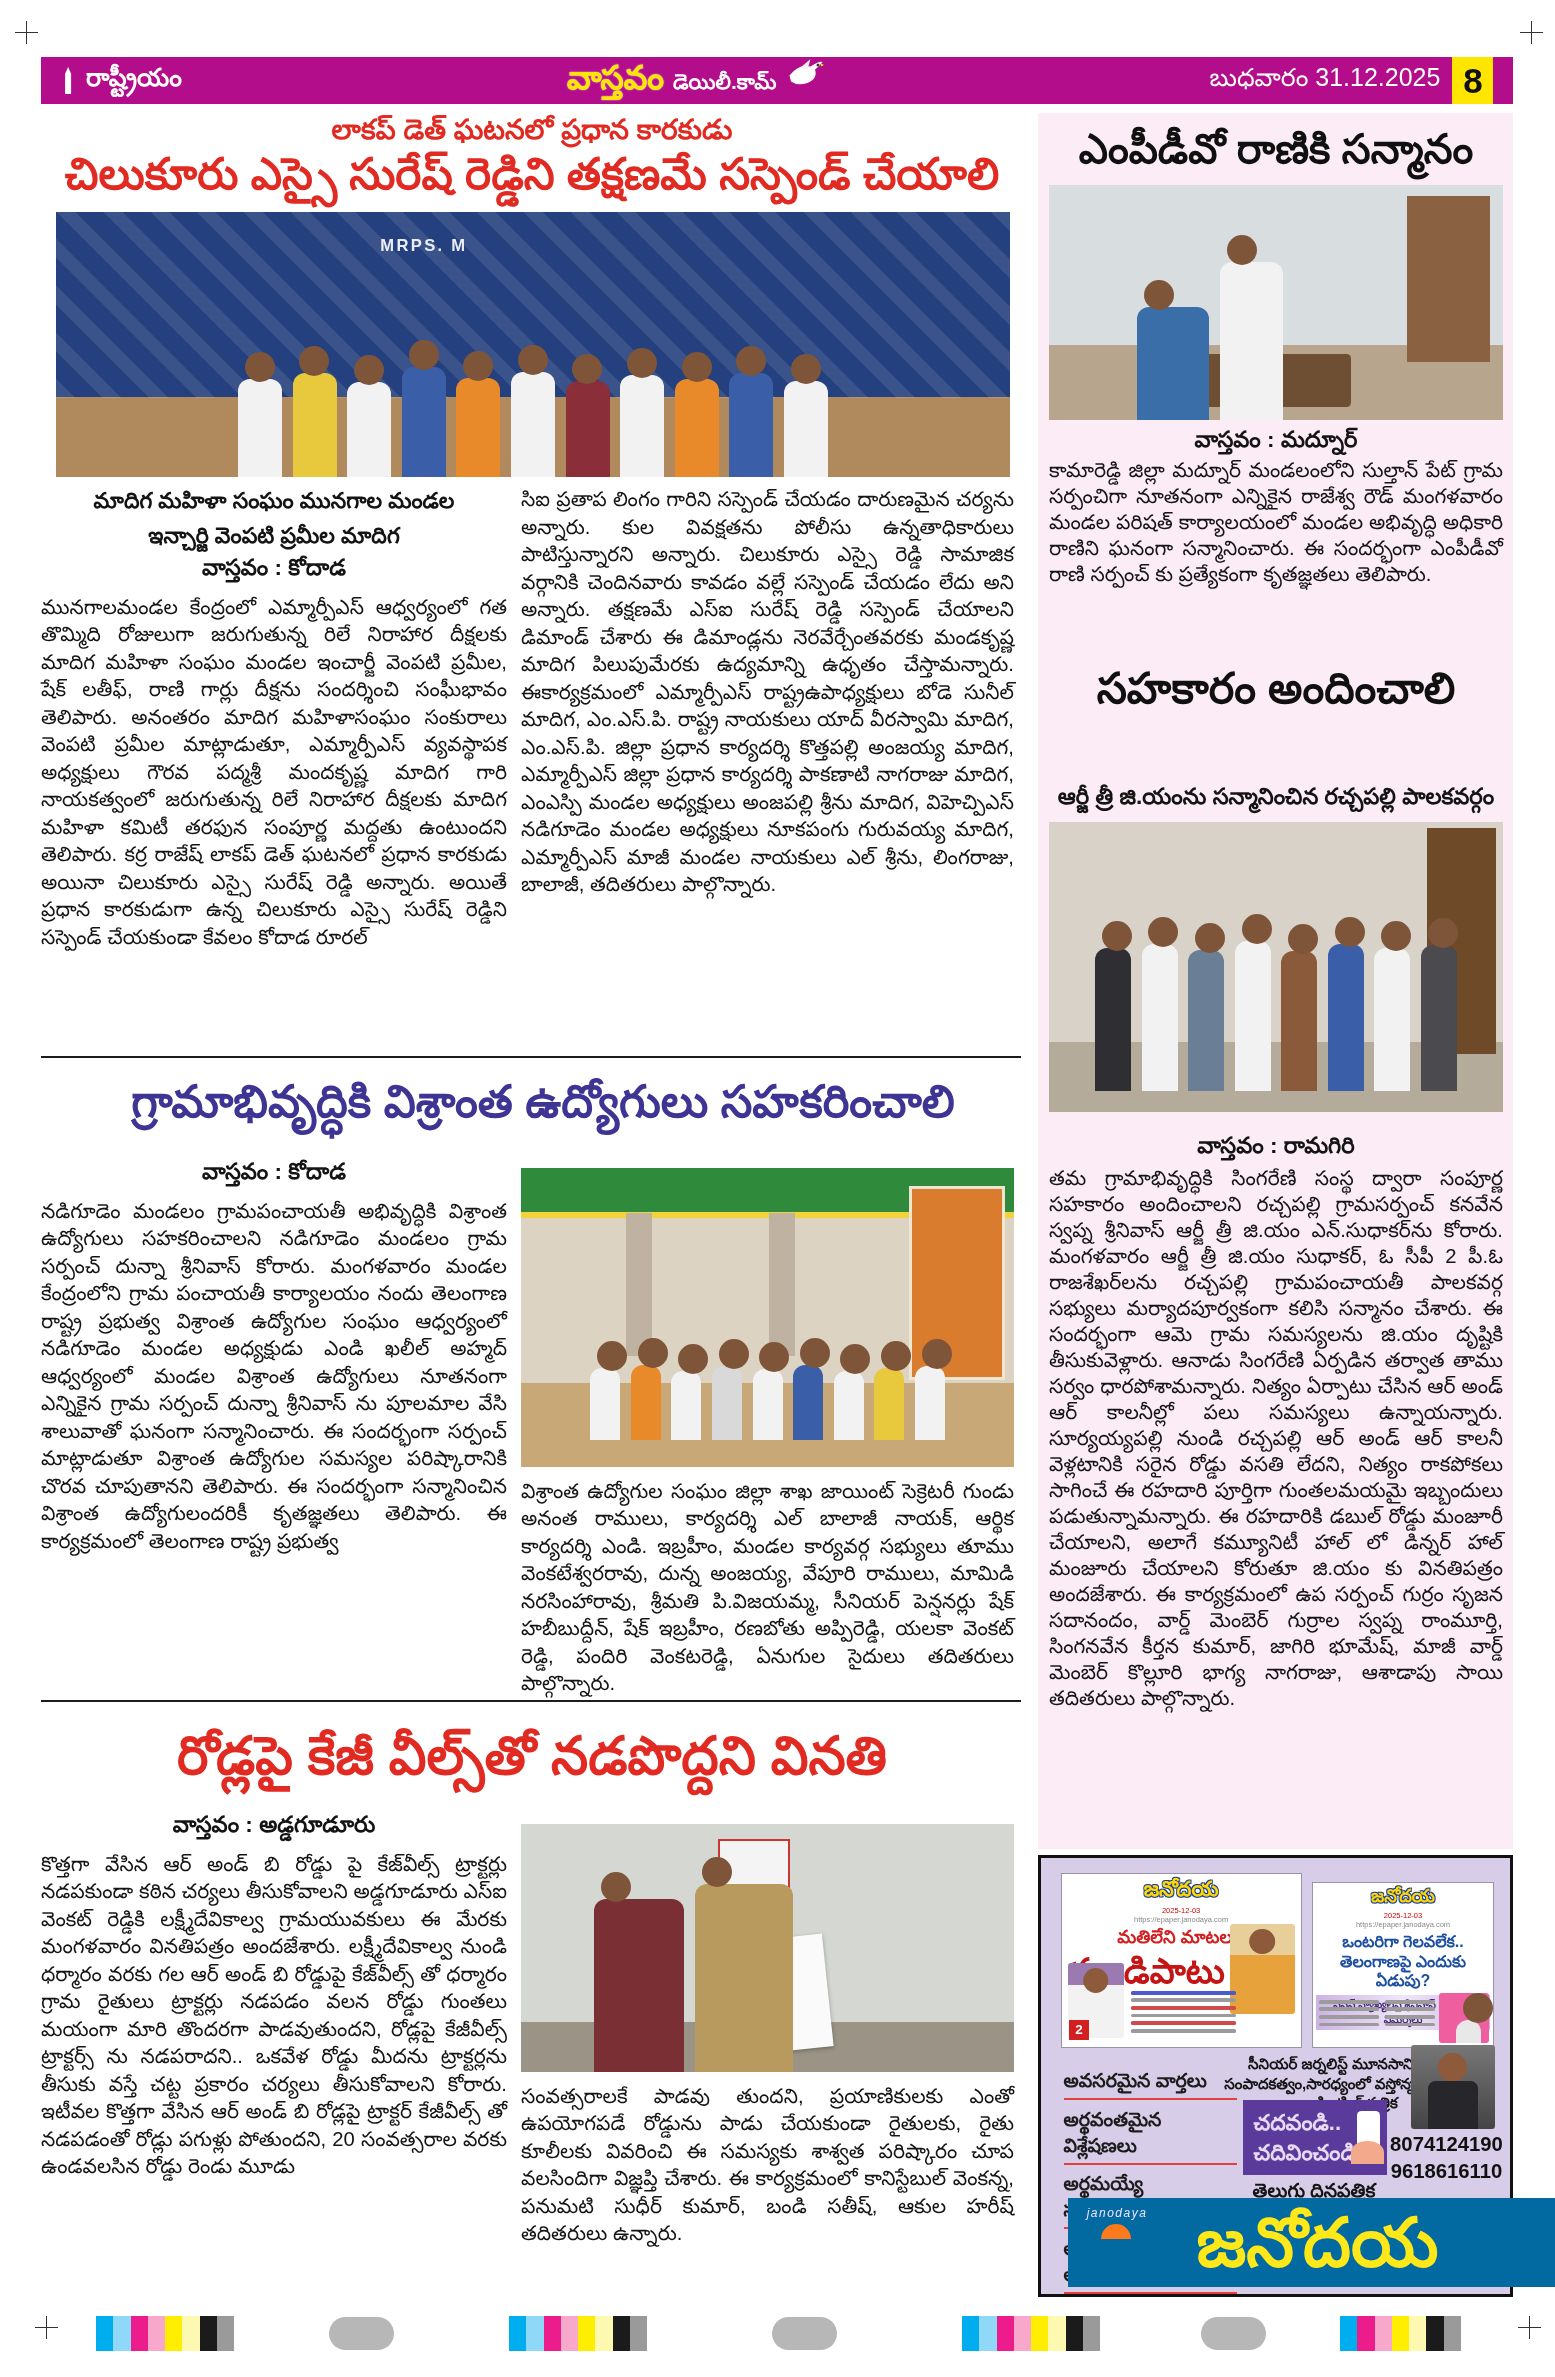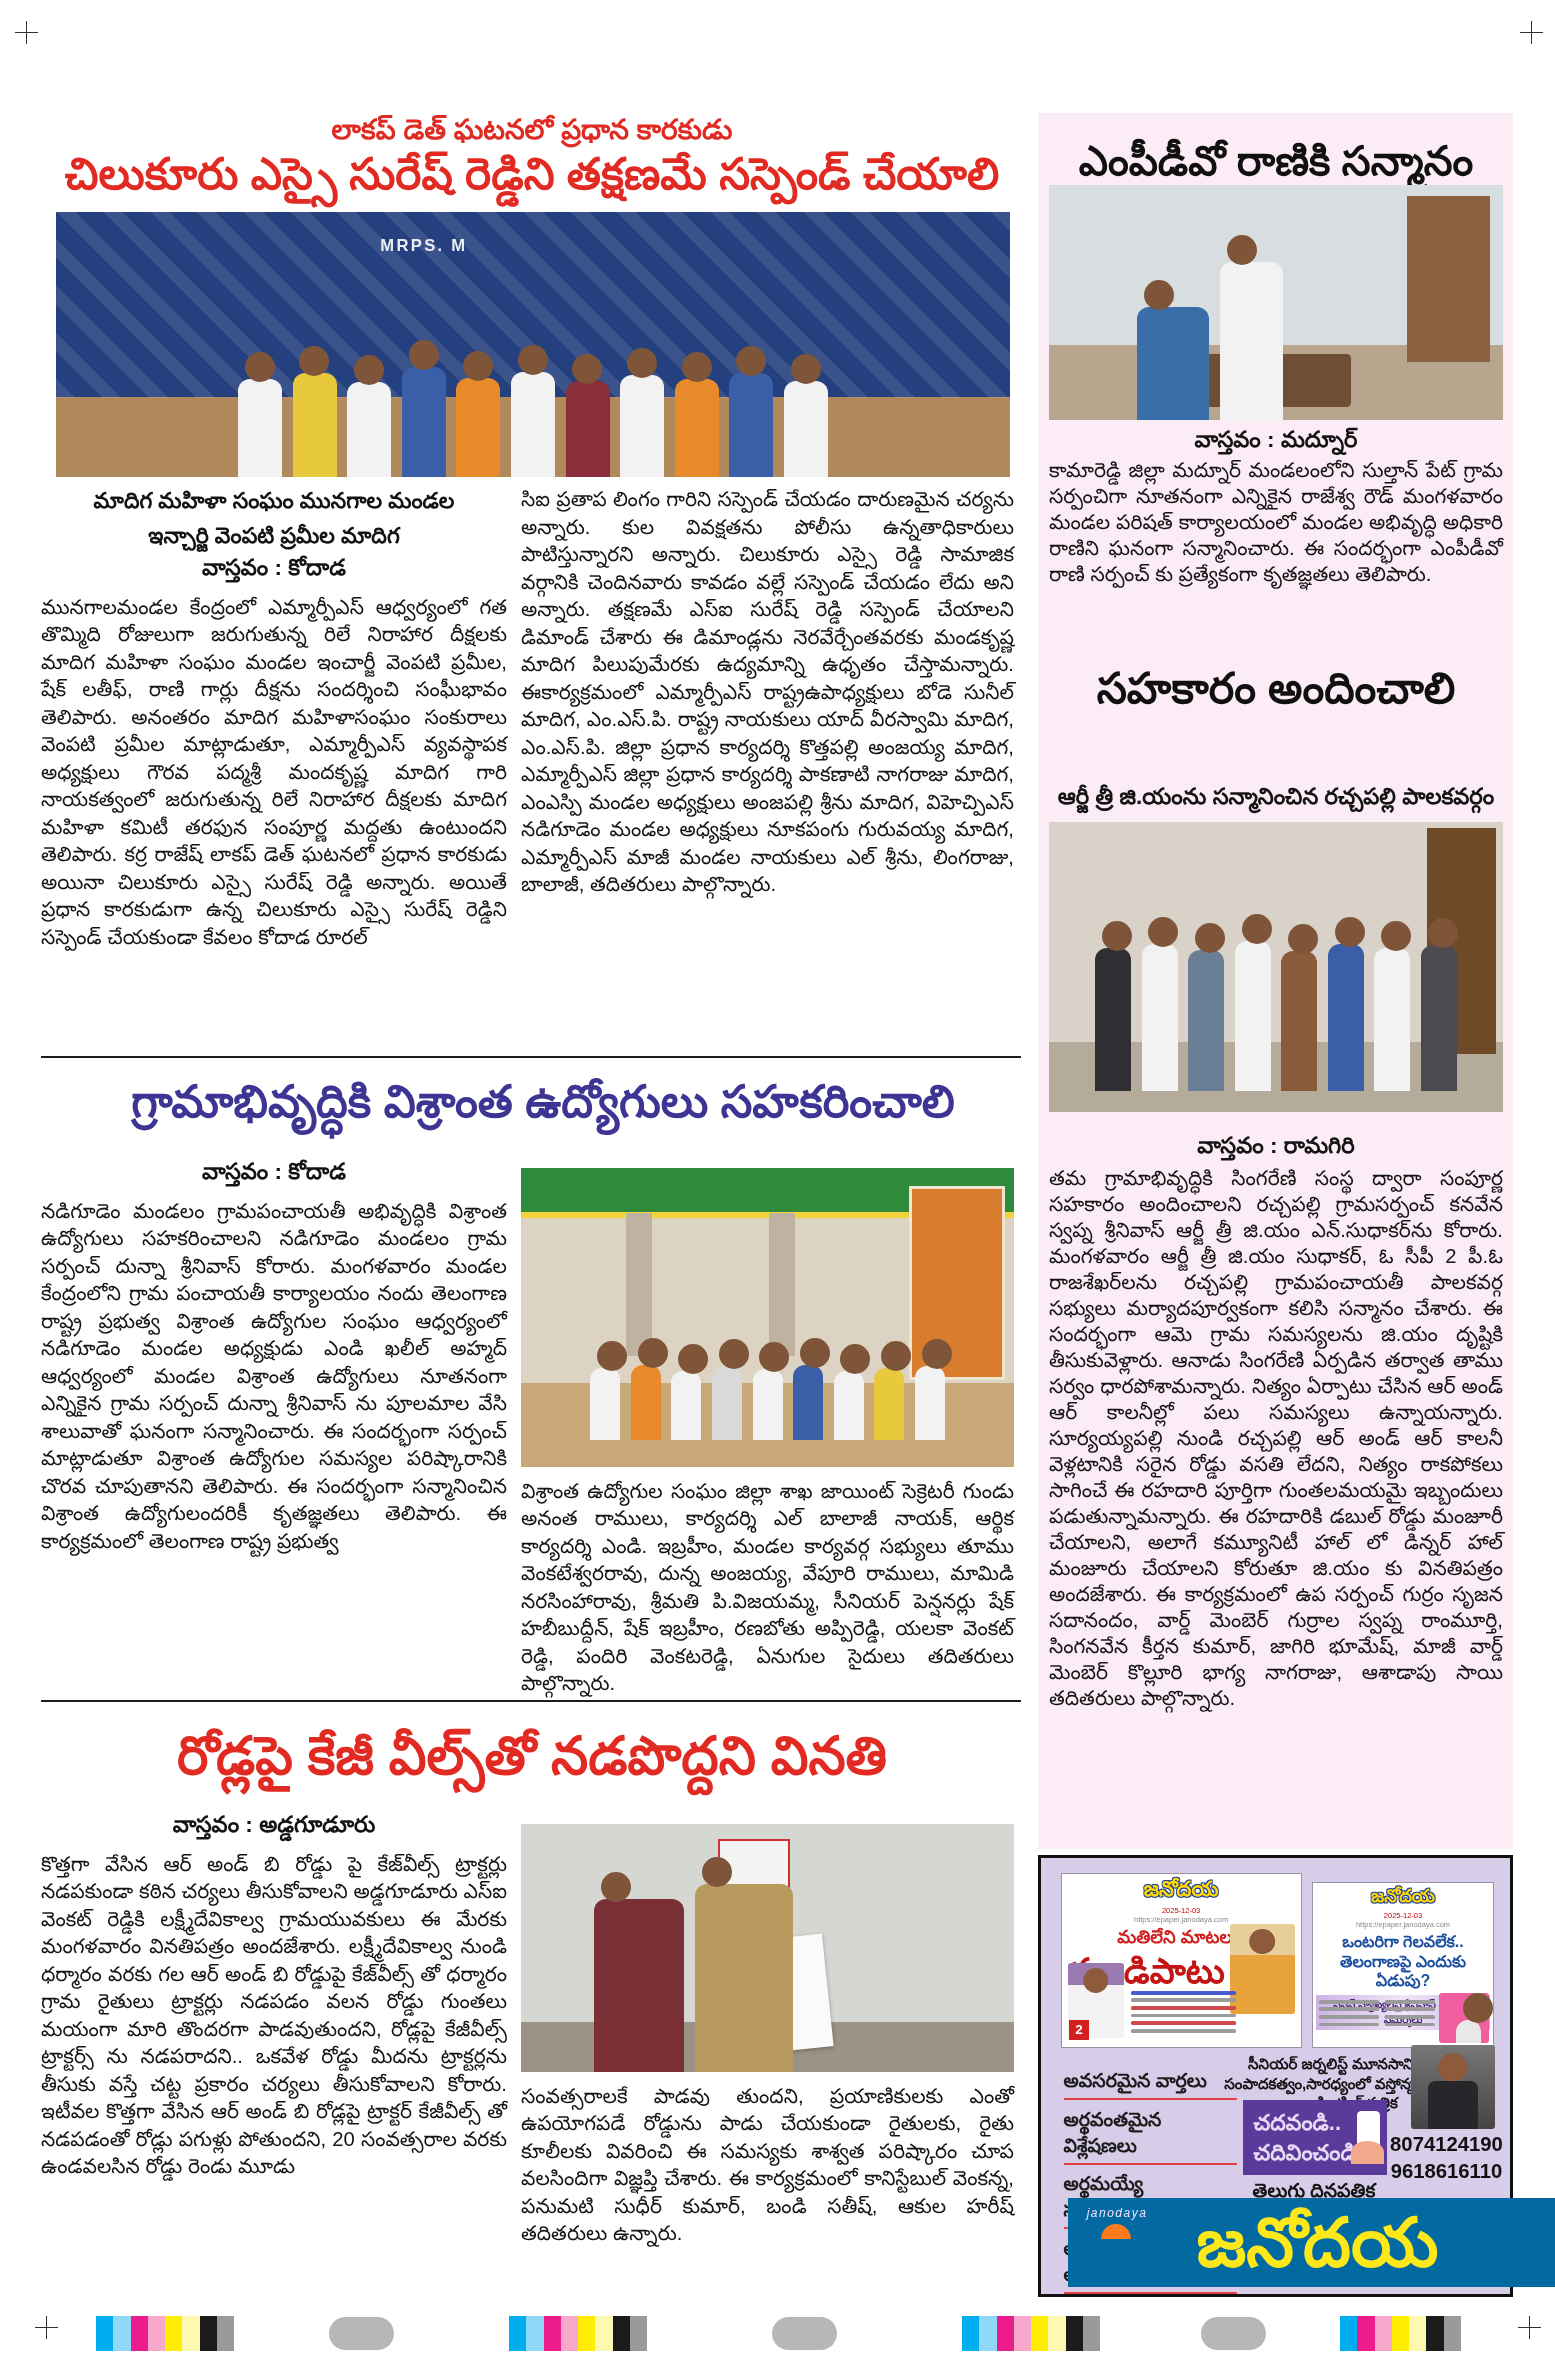--- a/index.html
+++ b/index.html
@@ -61,21 +61,21 @@
   .ph-memo .poster2{position:absolute;left:40%;top:6%;width:68px;height:90px;background:#f4f4f4;border:2.3px solid #c33;}
   .ph-office{background:linear-gradient(#d8dde0 0 68%,#b8a58e 68% 100%);}
   .ph-office .door{position:absolute;right:13.5px;top:10.5px;width:83px;height:166px;background:#8a6242;}
   .ph-office .table{position:absolute;left:30%;bottom:13.5px;width:166px;height:53px;background:#6e4f33;border-radius:4.5px;}
   .ph-group{background:linear-gradient(#d8d2c8 0 76%,#b5ab9a 76% 100%);}
   .ph-group .door{position:absolute;right:7.5px;top:6px;width:69px;height:226px;background:#6f4a28;}
 
   
   .pink-panel{position:absolute;left:1038px;top:113px;width:475px;height:1736px;background:#fbecf6;}
   .rc-abs{position:absolute;left:1049px;width:454px;}
-  .rc-h1{font-size:41px;font-weight:bold;text-align:center;color:#101010;margin:12px;}
+  .rc-h1{font-size:41px;font-weight:bold;text-align:center;color:#101010;margin:0;}
   .rc-h2{font-size:43px;font-weight:bold;text-align:center;color:#101010;margin:0;line-height:54px;}
   .rc-sub{font-size:22.6px;font-weight:bold;text-align:center;margin:0;}
   .rc-body{font-size:20.3px;line-height:26px;text-align:justify;}
 
   
   .ad{position:absolute;left:1038px;top:1855px;width:475px;height:442px;background:#d7cde8;
       border:3px solid #111;box-sizing:border-box;}
   .minipaper{position:absolute;background:#ffffff;border:0.8px solid #9a93a8;box-sizing:border-box;overflow:hidden;}
   .mp-masthead{text-align:center;font-size:21px;font-weight:bold;color:#ffd800;
       text-shadow:-0.8px -0.8px 0 #1b3f9e,0.8px -0.8px 0 #1b3f9e,-0.8px 0.8px 0 #1b3f9e,0.8px 0.8px 0 #1b3f9e;margin-top:3px;}
@@ -116,20 +116,40 @@
       font-size:12px;font-style:italic;letter-spacing:1.5px;}
 </style>
 </head>
 <body>
 
 <div class="page">
 
   <div class="cross" style="left:15px;top:21px;"></div>
   <div class="cross" style="left:1520px;top:21px;"></div>
 
+  <div class="masthead-bar">
+    <div class="mb-left">
+      <span class="mb-icon"></span>
+      <span>రాష్ట్రీయం</span>
+    </div>
+    <div class="mb-center">
+      <span class="mb-brand">వాస్తవం</span>
+      <span class="mb-suffix">డెయిలీ.కామ్</span>
+      <svg class="dove" viewBox="0 0 52 44">
+        <path d="M6 26 Q18 10 34 14 Q46 6 50 8 Q46 14 40 18 Q44 30 30 36 Q16 40 8 34 Z" fill="#ffffff"></path>
+        <path d="M20 16 L34 4 L30 18 Z" fill="#f2f2f2"></path>
+        <circle cx="44" cy="12" r="2" fill="#333"></circle>
+        <path d="M48 10 L52 12 L48 14 Z" fill="#ffe600"></path>
+      </svg>
+    </div>
+    <div class="mb-right">
+      <span>బుధవారం 31.12.2025</span>
+      <span class="pageno">8</span>
+    </div>
+  </div>
 
   <div class="kicker" style="top:114px;">లాకప్ డెత్ ఘటనలో ప్రధాన కారకుడు</div>
   <div class="headline-red" style="top:149px;font-size:44px;line-height:50px;">చిలుకూరు ఎస్సై సురేష్ రెడ్డిని తక్షణమే సస్పెండ్ చేయాలి</div>
 
   <div class="ph ph-main" style="position:absolute;left:56px;top:212px;width:954px;height:265px;">
     <div class="banner-pattern"></div>
     <div class="banner-text">MRPS. M</div>
     <div class="row">
       <i class="fig" style="--c:#f2f2f2;height:98px"></i>
       <i class="fig" style="--c:#e8c83c;height:104px"></i>

